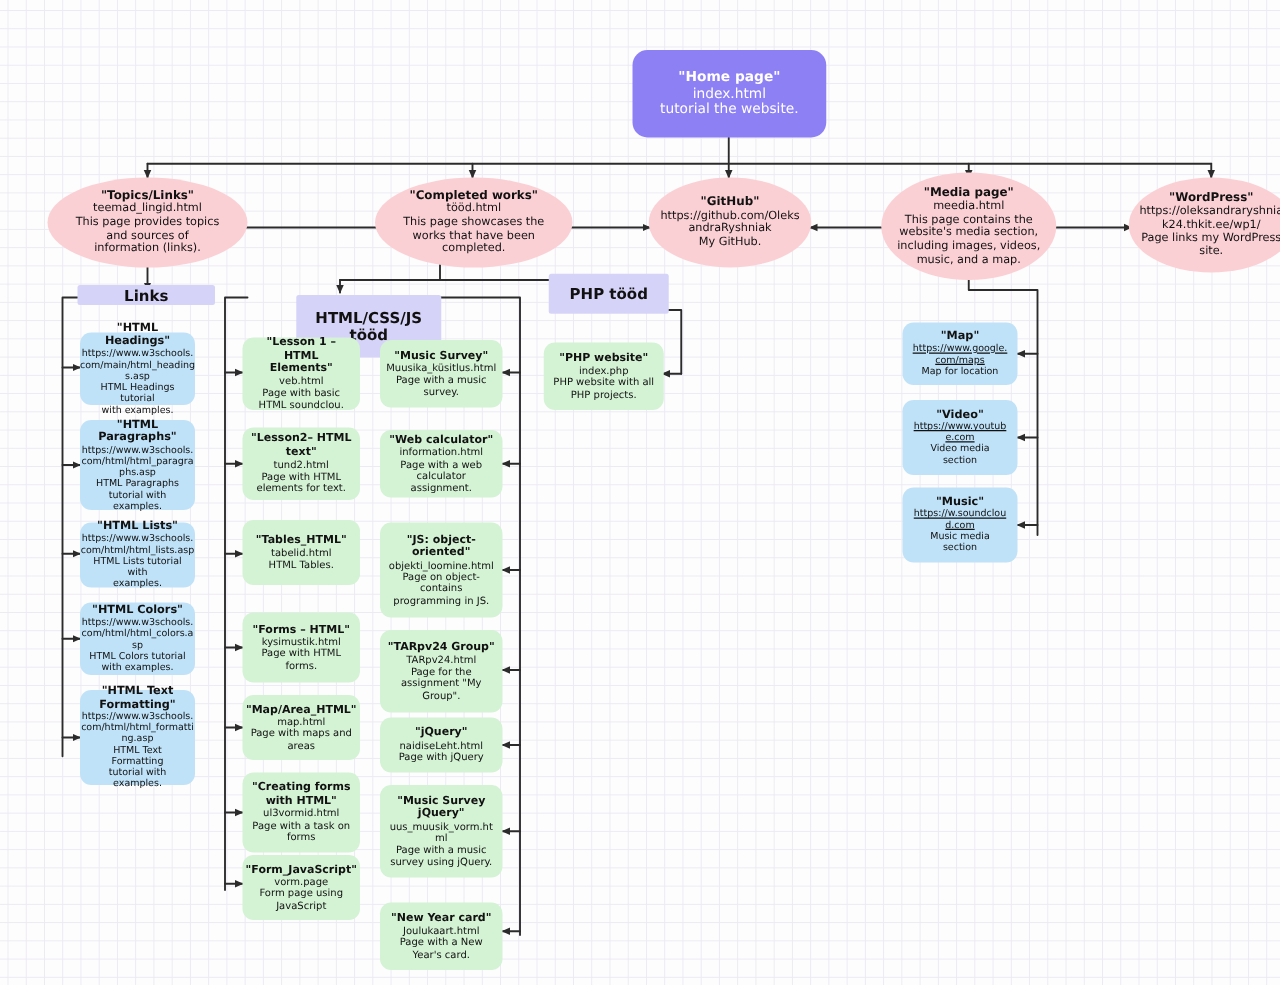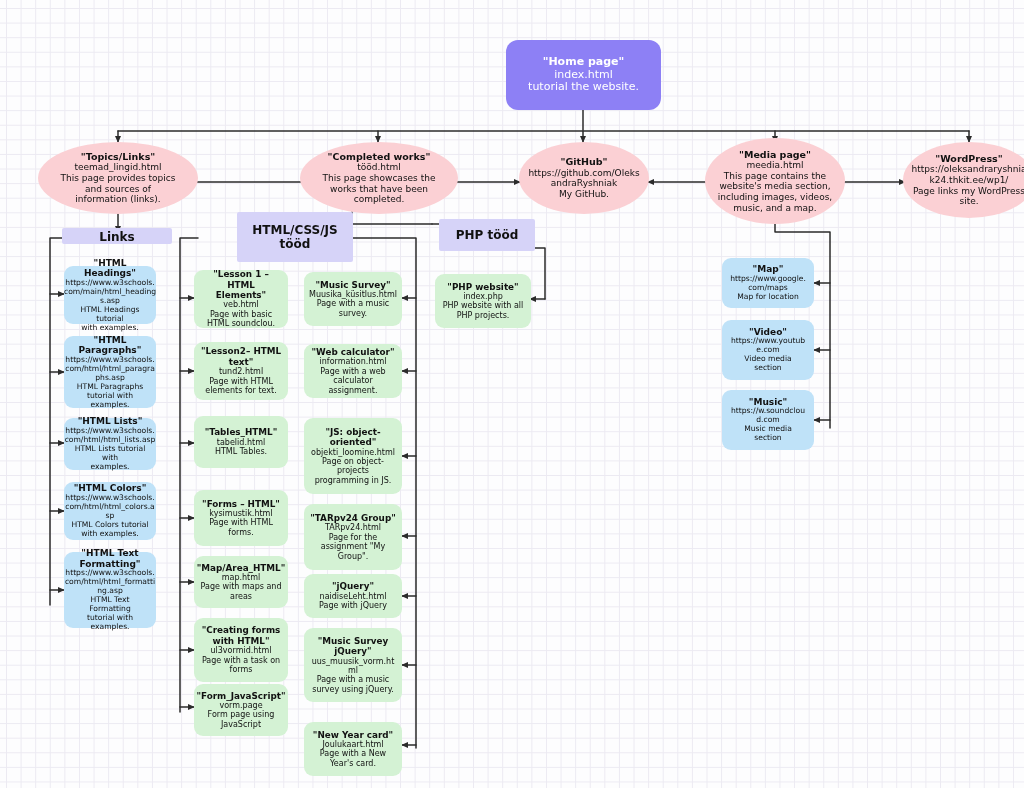--- a/index.html
+++ b/index.html
@@ -36,21 +36,21 @@
   .grp{background:#d6d3f8;border-radius:2px;font-size:12px;font-weight:bold;}
 
   
   .blue{background:#bfe2f8;border-radius:9px;font-size:7.6px;padding:4px 5px;}
   .blue .t{font-size:9px;}
 
   
   .green{background:#d4f2d4;border-radius:9px;font-size:8px;padding:4px 5px;}
   .green .t{font-size:8.8px;}
 
-  .u{}
+  .u{text-decoration:underline;}
   .node .l+.l{margin-top:0px;}
 </style>
 </head>
 <body>
 
 <div id="canvas">
 
   <svg id="wires" viewBox="0 0 1024 788" xmlns="http://www.w3.org/2000/svg">
     <defs>
       <marker id="ar" viewBox="0 0 10 10" refX="8" refY="5" markerWidth="5" markerHeight="5" orient="auto-start-reverse">
@@ -163,21 +163,21 @@
     <span class="l">https://oleksandraryshnia</span>
     <span class="l">k24.thkit.ee/wp1/</span>
     <span class="l">Page links my WordPress</span>
     <span class="l">site.</span>
   </div>
 
   <div class="node grp" style="left:62px;top:228px;width:110px;height:16px;justify-content:flex-end;">
     <span class="l">Links</span>
   </div>
 
-  <div class="node grp" style="left:237px;top:212px;width:116px;height:50px;">
+  <div class="node grp" style="left:237px;top:236px;width:116px;height:50px;">
     <span class="l">HTML/CSS/JS</span>
     <span class="l">tööd</span>
   </div>
 
   <div class="node grp" style="left:439px;top:219px;width:96px;height:32px;align-items:center;">
     <span class="l">PHP tööd</span>
   </div>
 
   <div class="node blue" style="left:64px;top:266px;width:92px;height:58px;">
     <span class="t l">"HTML Headings"</span>
@@ -288,21 +288,21 @@
     <span class="l">information.html</span>
     <span class="l">Page with a web</span>
     <span class="l">calculator assignment.</span>
   </div>
 
   <div class="node green" style="left:304px;top:418px;width:98px;height:76px;">
     <span class="t l">"JS: object-</span>
     <span class="t l">oriented"</span>
     <span class="l">objekti_loomine.html</span>
     <span class="l">Page on object-</span>
-    <span class="l">projects</span>
+    <span class="l">contains</span>
     <span class="l">programming in JS.</span>
   </div>
 
   <div class="node green" style="left:304px;top:504px;width:98px;height:66px;">
     <span class="t l">"TARpv24 Group"</span>
     <span class="l">TARpv24.html</span>
     <span class="l">Page for the</span>
     <span class="l">assignment "My</span>
     <span class="l">Group".</span>
   </div>

